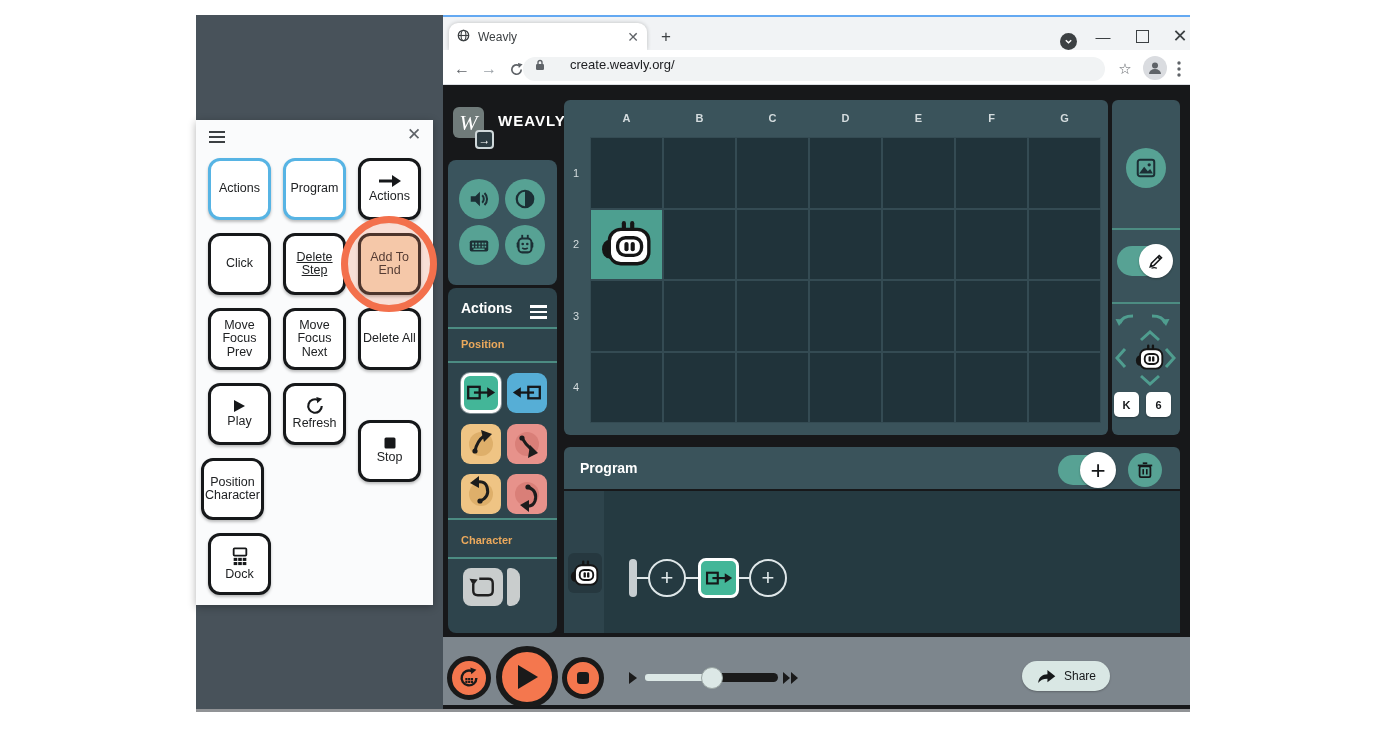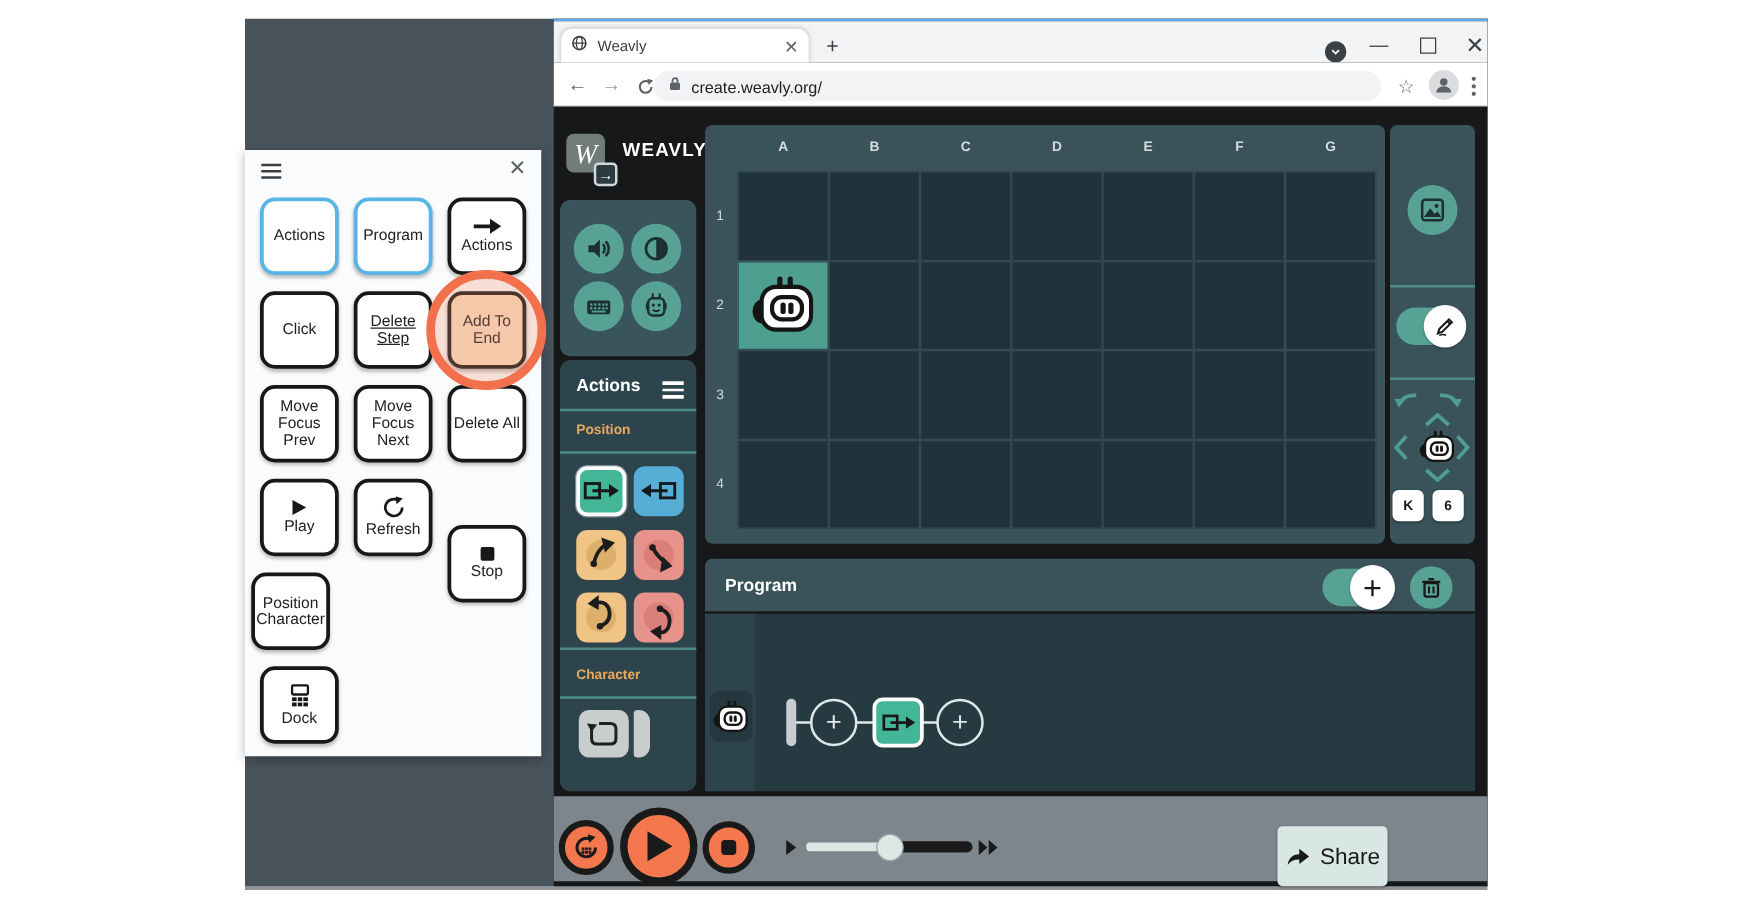--- a/index.html
+++ b/index.html
@@ -13,21 +13,21 @@
   .browser{left:443px;top:15px;width:747px;height:694px;background:#17181a;}
   .topline{left:443px;top:15px;width:747px;height:2px;background:#64a9f2;}
   .tabstrip{left:443px;top:17px;width:747px;height:33px;background:#f1f3f5;}
   .tab{left:449px;top:23px;width:198px;height:27px;background:#fff;border-radius:9px 9px 0 0;box-shadow:0 0 4px rgba(0,0,0,.22);display:flex;align-items:center;padding:0 8px;gap:8px;box-sizing:border-box;}
   .tab-title{font-size:12px;color:#3c4043;flex:1;}
   .tab-close{color:#5f6368;font-size:14px;}
   .newtab{left:655px;top:26px;width:22px;height:22px;font-size:17px;color:#3c4043;}
   .winctl{color:#3c4043;font-size:15px;}
   .toolbar{left:443px;top:50px;width:747px;height:35px;background:#fff;border-bottom:1px solid #dcdfe3;box-sizing:border-box;}
   .navbtn{color:#5f6368;font-size:16px;}
-  .urlbar{left:523px;top:57px;width:582px;height:24px;background:#f1f3f4;border-radius:13px;display:flex;align-items:center;gap:8px;padding:0 12px;box-sizing:border-box;}
+  .urlbar{left:523px;top:57px;width:582px;height:24px;background:#f1f3f4;border-radius:13px;display:flex;align-items:flex-start;gap:25px;padding:0 12px;box-sizing:border-box;}
   .url-text{font-size:13px;color:#202124;}
   .star{color:#5f6368;font-size:15px;}
   .avatar{left:1143px;top:56px;width:24px;height:24px;border-radius:50%;background:#dadce0;overflow:hidden;}
   .update-badge{left:1060px;top:33px;width:17px;height:17px;border-radius:50%;background:#3c4043;}
 
   
   .logo-square{left:453px;top:107px;width:31px;height:31px;background:rgba(185,205,202,.55);border-radius:6px;color:#fff;font-family:"Liberation Serif",serif;font-style:italic;font-size:22px;}
   .logo-badge{left:475px;top:130px;width:19px;height:19px;background:#2c3b41;border:2px solid #cfd8da;border-radius:4px;color:#fff;font-size:12px;box-sizing:border-box;}
   .logo-text{left:498px;top:112px;color:#fff;font-size:15px;font-weight:bold;letter-spacing:1px;}
   .util-panel{left:448px;top:160px;width:109px;height:125px;background:#3a545d;border-radius:8px;}
@@ -59,21 +59,21 @@
   .prog-body{left:604px;top:491px;width:576px;height:142px;background:#253a41;}
   .prog-charcol{left:564px;top:491px;width:40px;height:142px;background:#2e444c;}
   .prog-tile{left:568px;top:553px;width:34px;height:40px;background:#26383f;border-radius:6px;}
   .seq-line{left:633px;top:577px;width:150px;height:2px;background:#dfe7e9;}
   .start-bar{left:629px;top:559px;width:8px;height:38px;background:#c7ced1;border-radius:4px;}
   .addnode{width:38px;height:38px;border-radius:50%;border:2px solid #dfe7e9;color:#dfe7e9;font-size:22px;box-sizing:border-box;background:#253a41;}
   .prog-block{left:698px;top:558px;width:41px;height:40px;background:#43b698;border:3px solid #fff;border-radius:8px;box-sizing:border-box;}
 
   .bottombar{left:443px;top:637px;width:747px;height:68px;background:#7d868d;}
   .obtn{border-radius:50%;background:#f4774e;border:5px solid #1a1a1a;box-sizing:border-box;}
-  .share-btn{left:1022px;top:661px;width:88px;height:48px;background:#d9e7e4;border-radius:4px;gap:8px;color:#16181a;font-size:18px;box-shadow:0 1px 2px rgba(0,0,0,.25);}
+  .share-btn{left:1022px;top:661px;width:88px;height:30px;background:#d9e7e4;border-radius:16px;gap:8px;color:#16181a;font-size:12px;box-shadow:0 1px 2px rgba(0,0,0,.25);}
   .track-light{left:645px;top:674px;width:67px;height:7px;background:#dce8e6;border-radius:3px;}
   .track-dark{left:710px;top:673px;width:68px;height:9px;background:#1a1a1a;border-radius:5px;}
   .thumb{left:701px;top:667px;width:22px;height:22px;border-radius:50%;background:#dce8e6;border:1px solid #9aa5a3;box-sizing:border-box;}
 
   
   .overlay{left:196px;top:120px;width:237px;height:485px;background:#fafbfc;box-shadow:0 2px 8px rgba(0,0,0,.3);}
   .obutton{position:absolute;width:63px;height:62px;background:#fff;border:3px solid #16181a;border-radius:12px;box-sizing:border-box;display:flex;flex-direction:column;align-items:center;justify-content:center;gap:2px;font-size:12.5px;color:#202224;text-align:center;line-height:1.08;box-shadow:0 2px 3px rgba(0,0,0,.25);padding:2px;}
   .obutton.blue{border-color:#57b4e4;}
   .obutton.hl{background:#f6dcc0;}
   .ann-ring{left:341px;top:216px;width:96px;height:96px;border-radius:50%;border:7px solid #f3704c;background:rgba(244,140,100,.25);box-sizing:border-box;z-index:30;pointer-events:none;}

